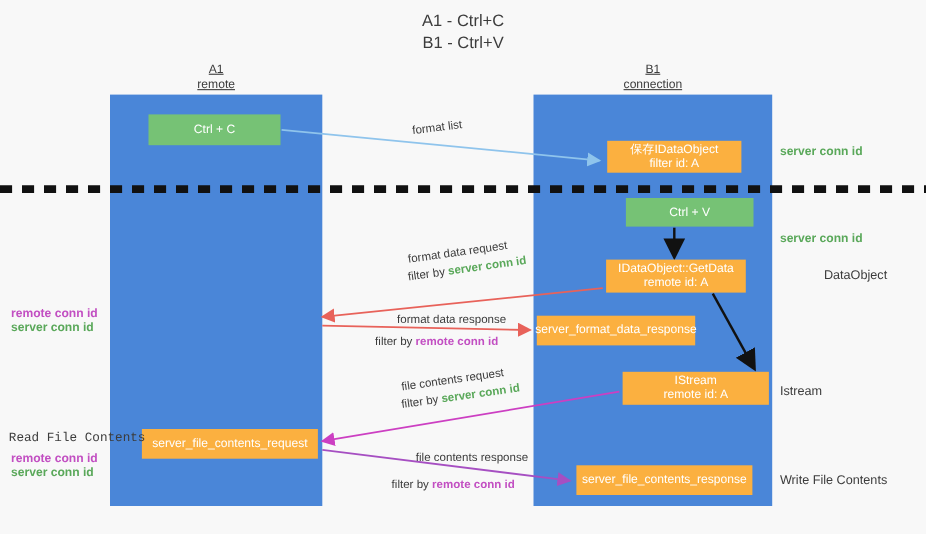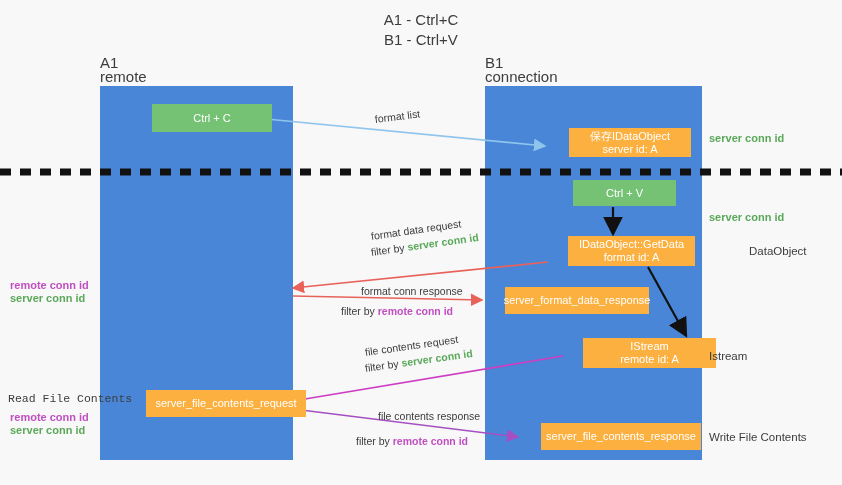--- a/index.html
+++ b/index.html
@@ -28,47 +28,48 @@
   }
   .lane {
     position: absolute;
     background: #4a86d8;
   }
   .lane-a { left: 100px; top: 86px; width: 193px; height: 374px; }
   .lane-b { left: 485px; top: 86px; width: 217px; height: 374px; }
 
   .lane-head {
     position: absolute;
-    font-size: 15px;
+    text-align: center;
+    font-size: 11px;
     color: #3c3c3c;
     line-height: 14px;
     white-space: pre-line;
+    text-decoration: underline;
   }
   .head-a { left: 100px; top: 56px; width: 193px; }
   .head-b { left: 485px; top: 56px; width: 217px; }
 
   .box {
     position: absolute;
     box-sizing: border-box;
     display: flex;
     flex-direction: column;
     align-items: center;
     justify-content: center;
     color: #ffffff;
     font-size: 11px;
     line-height: 13px;
     text-align: center;
     white-space: pre-line;
-    margin-left: 17px;
   }
   .box-green { background: #76c275; }
   .box-orange { background: #fbb040; }
 
   .ctrlc  { left: 135px; top: 104px; width: 120px; height: 28px; }
-  .ctrlv  { left: 556px; top: 180px; width: 103px; height: 26px; }
+  .ctrlv  { left: 569px; top: 180px; width: 116px; height: 26px; }
   .ido    { left: 552px; top: 128px; width: 122px; height: 29px; }
   .getdata{ left: 551px; top: 236px; width: 127px; height: 30px; }
   .sfdreq { left: 129px; top: 275px; width: 160px; height: 28px; }
   .sfdres { left: 488px; top: 287px; width: 144px; height: 27px; }
   .istream{ left: 566px; top: 338px; width: 133px; height: 30px; }
   .sfcreq { left: 129px; top: 390px; width: 160px; height: 27px; }
   .sfcres { left: 524px; top: 423px; width: 160px; height: 27px; }
 
   .side-label {
     position: absolute;
@@ -145,24 +146,24 @@
     <line x1="648" y1="267" x2="684" y2="332" stroke="#111111" stroke-width="2.2" marker-end="url(#ar-black)"></line>
 
     <line x1="563" y1="356" x2="293" y2="401" stroke="#cc3fc2" stroke-width="1.6" marker-end="url(#ar-magenta)"></line>
     <line x1="293" y1="409" x2="518" y2="437" stroke="#a64fc2" stroke-width="1.6" marker-end="url(#ar-purple)"></line>
 
     <line x1="0" y1="172" x2="842" y2="172" stroke="#111111" stroke-width="7" stroke-dasharray="11 9"></line>
   </svg>
 
   <div class="box box-green ctrlc">Ctrl + C</div>
   <div class="box box-orange ido">保存IDataObject
-server id: A</div>
+filter id: A</div>
   <div class="box box-green ctrlv">Ctrl + V</div>
   <div class="box box-orange getdata">IDataObject::GetData
-format id: A</div>
+remote id: A</div>
   <div class="box box-orange sfdres">server_format_data_response</div>
   <div class="box box-orange istream">IStream
 remote id: A</div>
   <div class="box box-orange sfcreq">server_file_contents_request</div>
   <div class="box box-orange sfcres">server_file_contents_response</div>
 
   <div class="conn-label green-txt" style="left:709px; top:132px;">server conn id</div>
   <div class="conn-label green-txt" style="left:709px; top:211px;">server conn id</div>
   <div class="side-label" style="left:709px; top:245px;margin-left:40px;">DataObject</div>
   <div class="side-label" style="left:709px; top:350px;">Istream</div>
@@ -175,21 +176,21 @@
   <div class="conn-label purple-txt" style="left:10px; top:411px;">remote conn id</div>
   <div class="conn-label green-txt" style="left:10px; top:424px;">server conn id</div>
 
   <div class="edge-label rot-a" style="left:374px; top:112px;">format list</div>
 
   <div class="edge-label rot-b" style="left:370px; top:229px;">format data request</div>
   <div class="edge-label rot-b" style="left:370px; top:245px;">
     <span>filter by </span><span class="green-txt">server conn id</span>
   </div>
 
-  <div class="edge-label" style="left:361px; top:284px;">format conn response</div>
+  <div class="edge-label" style="left:361px; top:284px;">format data response</div>
   <div class="edge-label" style="left:341px; top:304px;">
     <span>filter by </span><span class="purple-txt">remote conn id</span>
   </div>
 
   <div class="edge-label rot-b" style="left:364px; top:345px;">file contents request</div>
   <div class="edge-label rot-b" style="left:364px; top:361px;">
     <span>filter by </span><span class="green-txt">server conn id</span>
   </div>
 
   <div class="edge-label" style="left:378px; top:409px;">file contents response</div>

